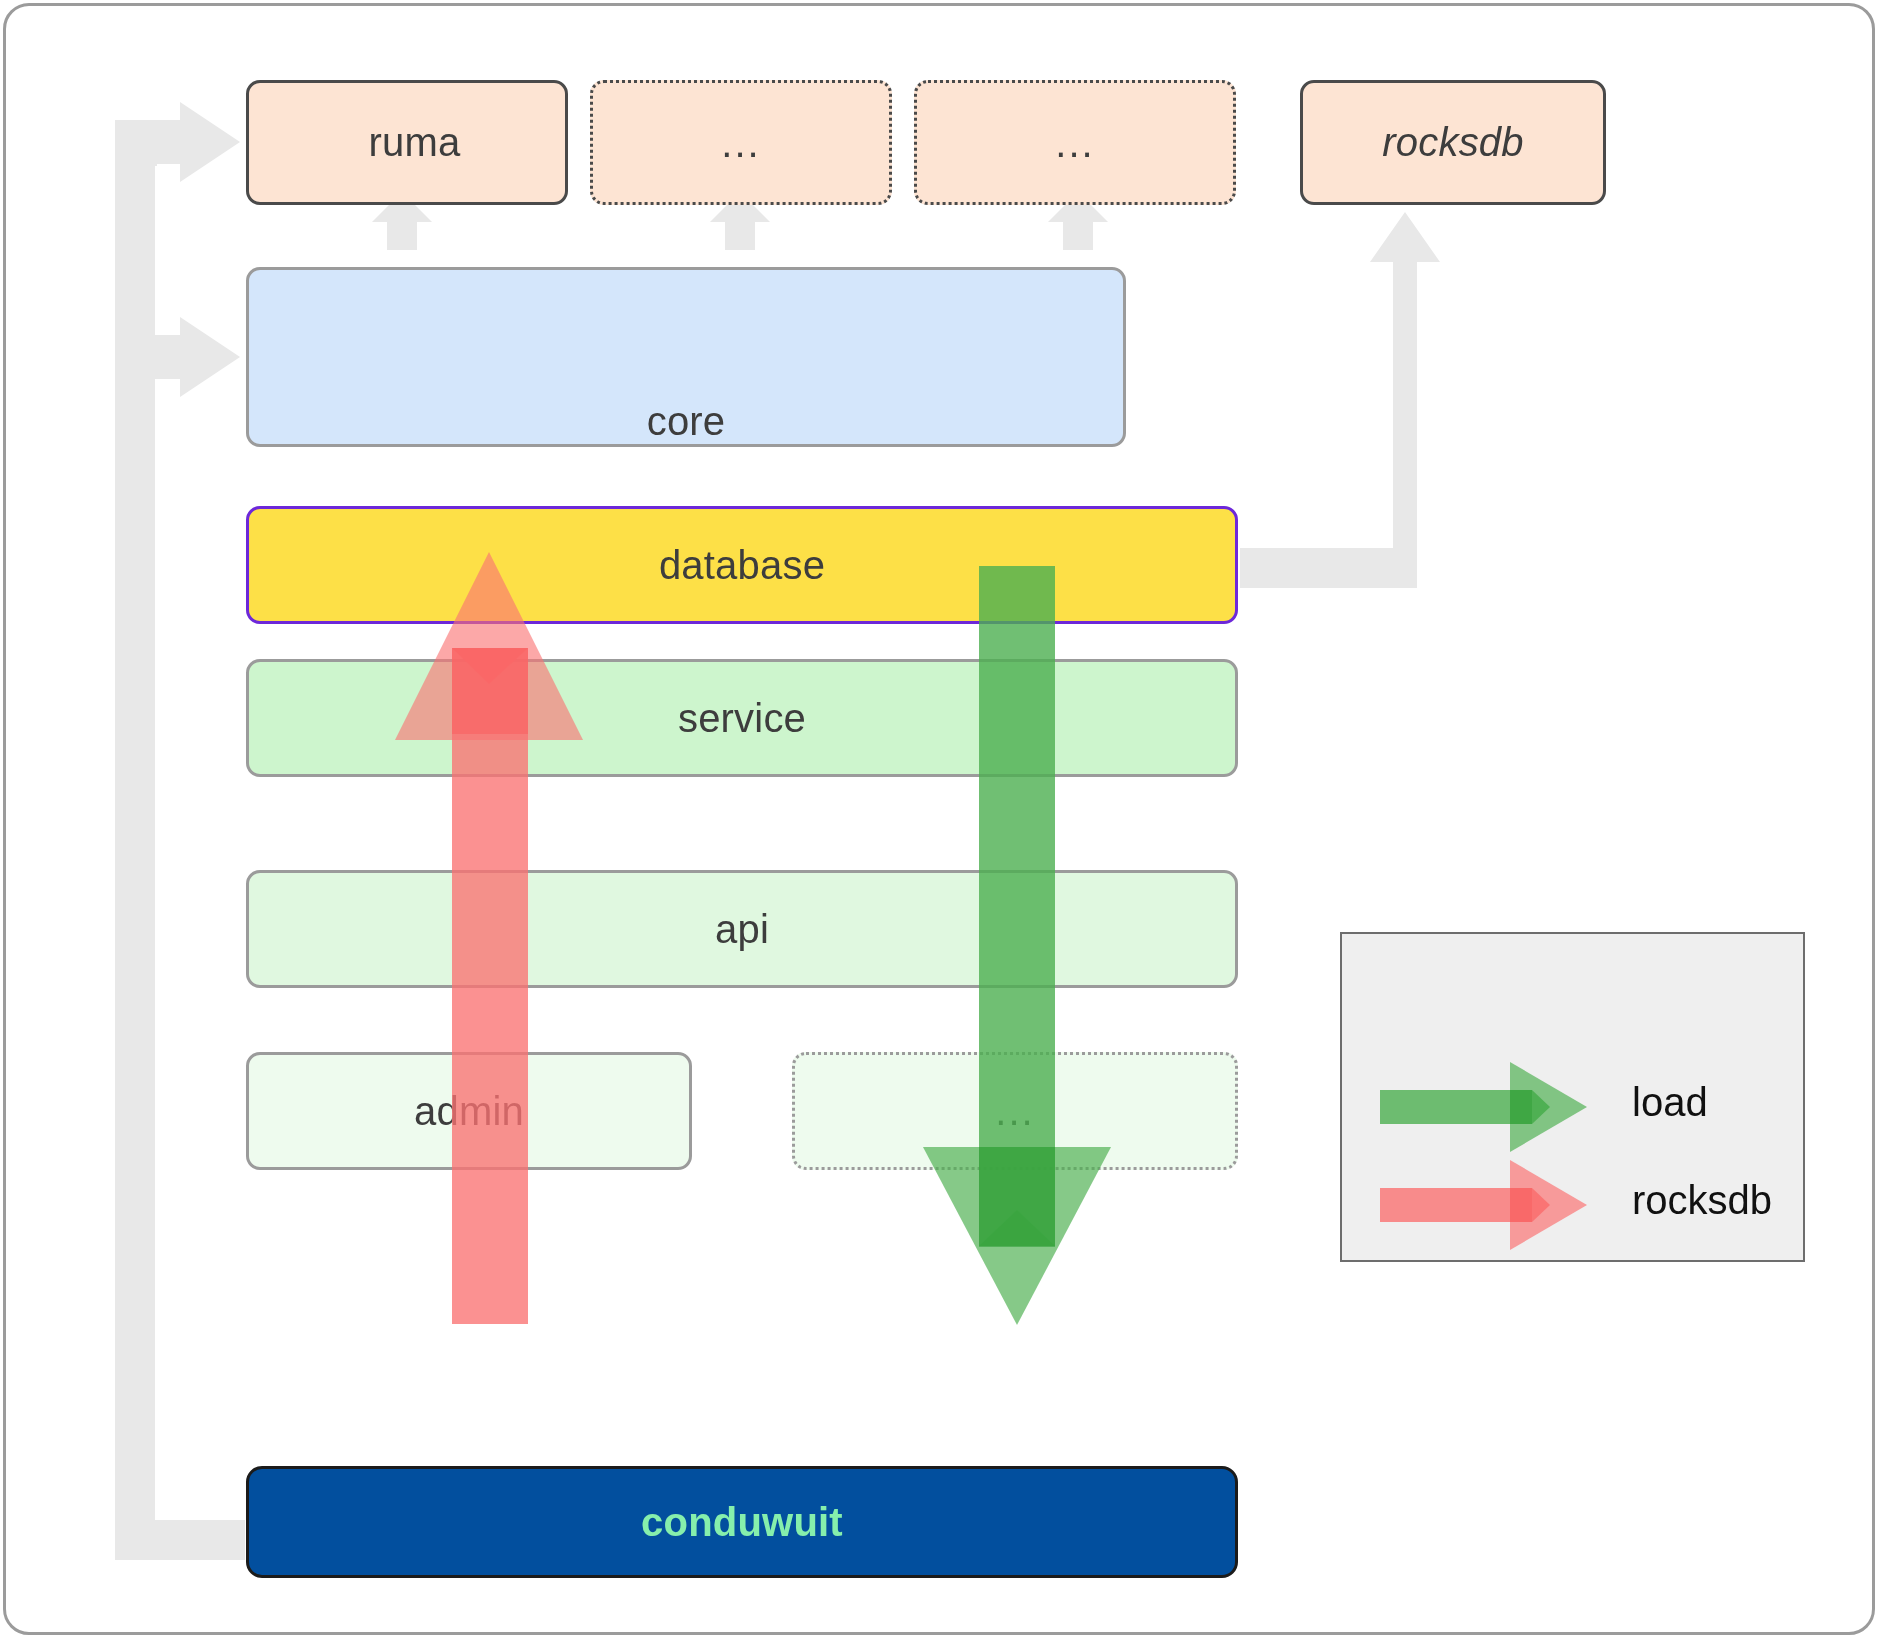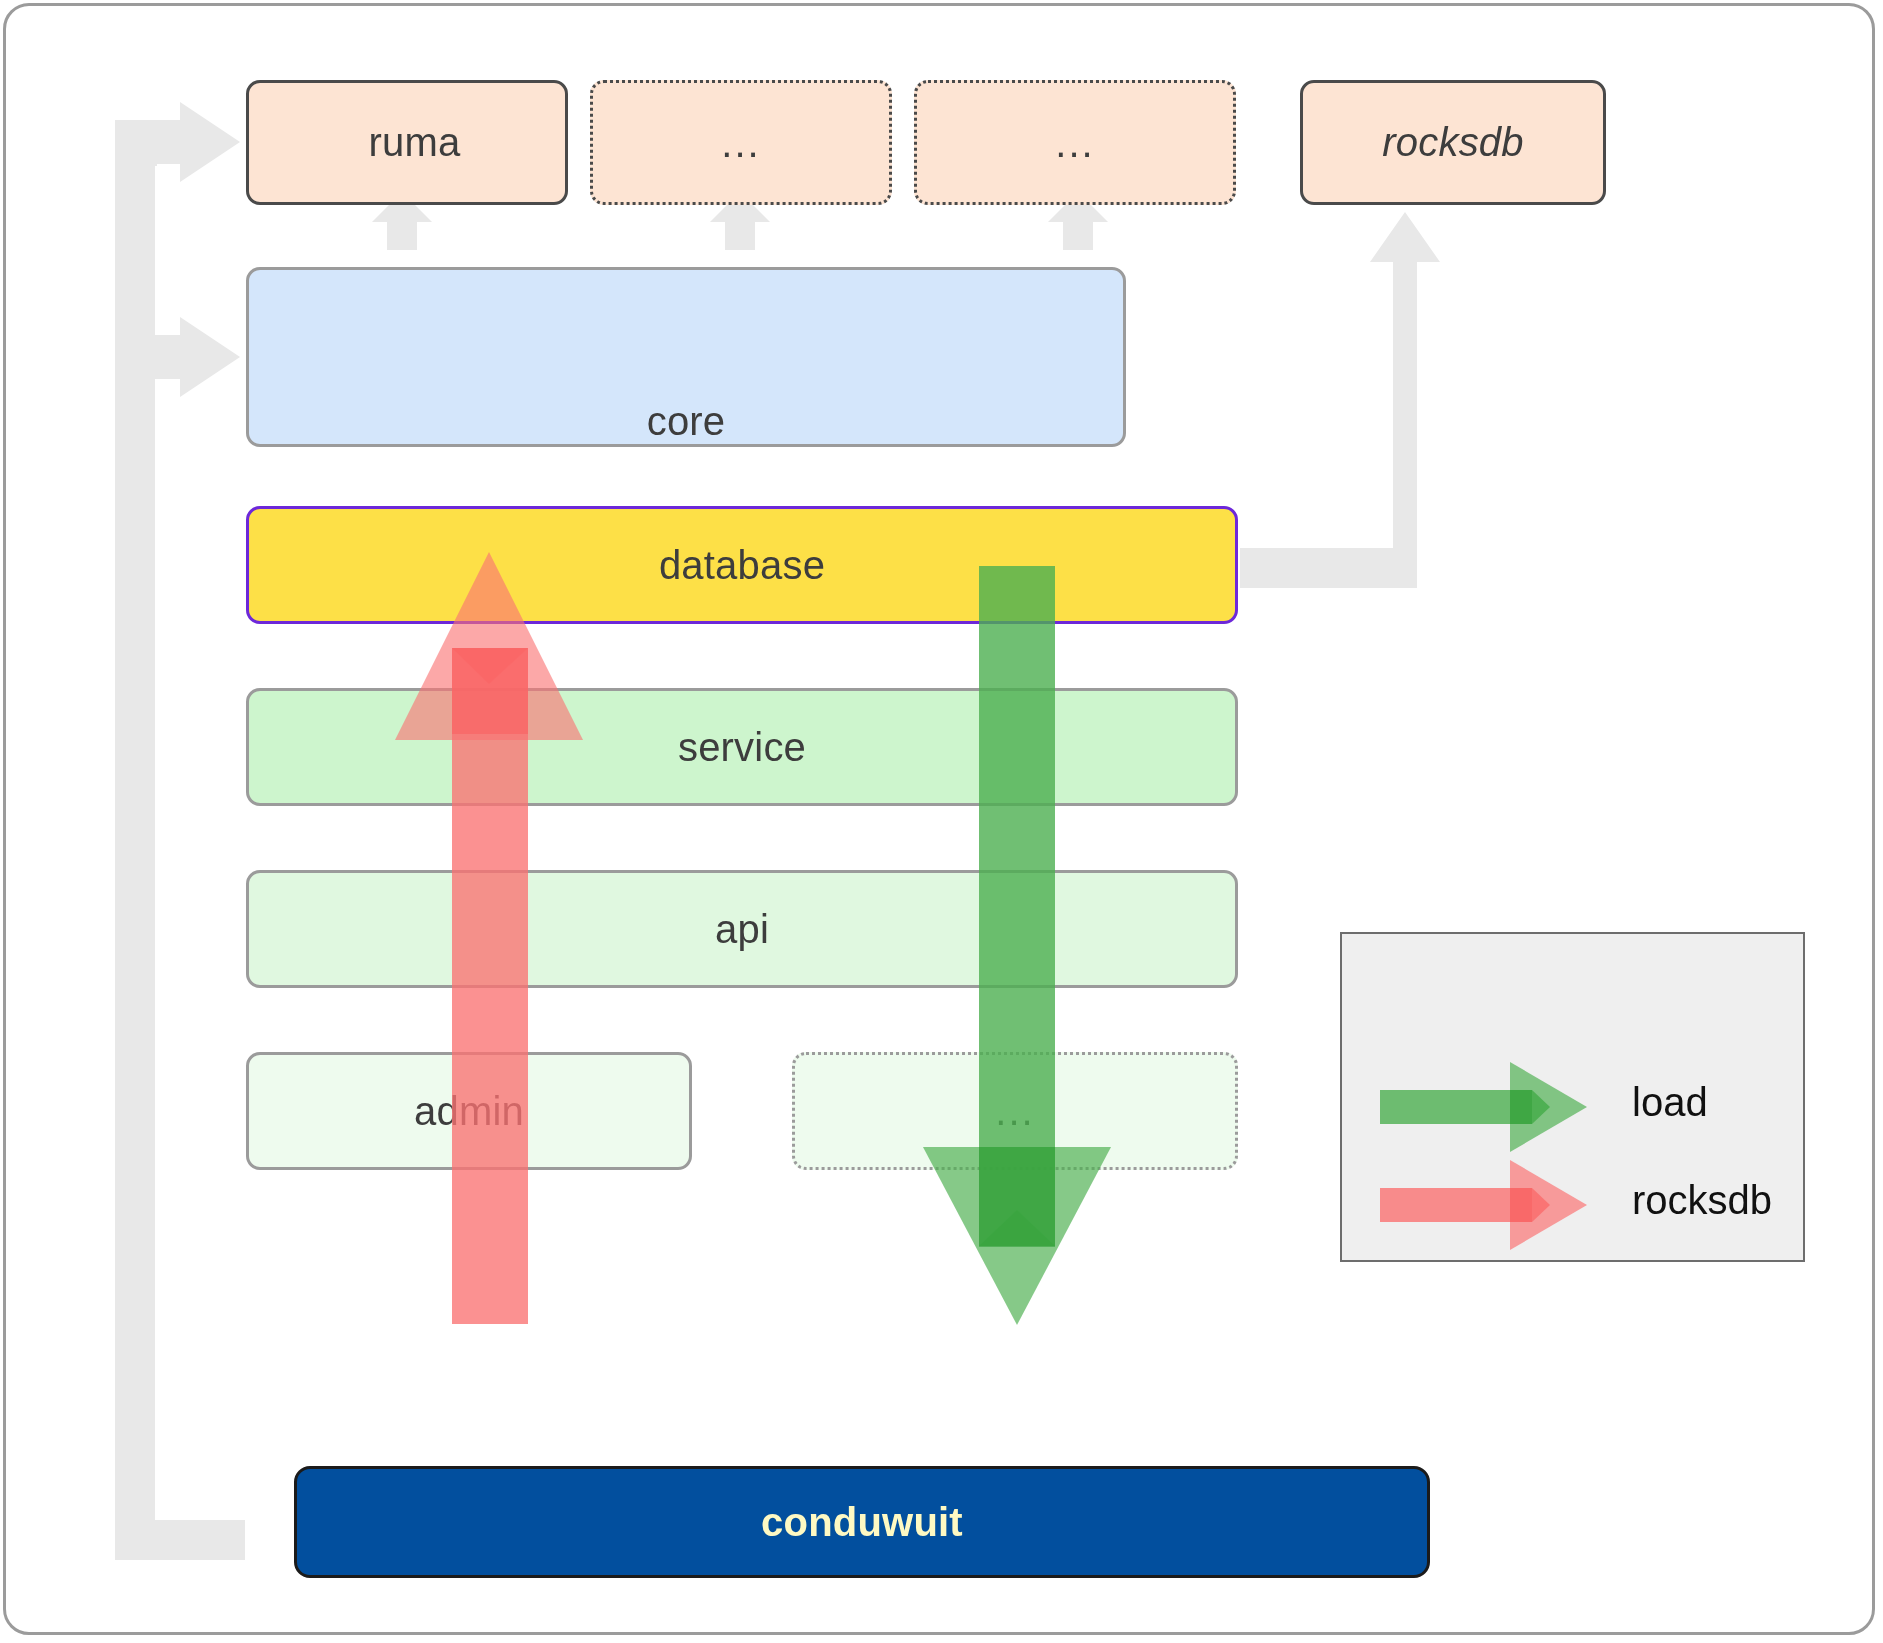--- a/index.html
+++ b/index.html
@@ -75,21 +75,21 @@
     border: 3px solid #6d28d9;
     left: 246px;
     top: 506px;
     width: 992px;
     height: 118px;
   }
   #node-service {
     background: #cdf5cd;
     border: 3px solid #9b9b9b;
     left: 246px;
-    top: 688px;
+    top: 659px;
     width: 992px;
     height: 118px;
   }
   #node-api {
     background: #e0f8e0;
     border: 3px solid #9b9b9b;
     left: 246px;
     top: 870px;
     width: 992px;
     height: 118px;
@@ -116,27 +116,26 @@
     left: 246px;
     top: 1234px;
     width: 992px;
     height: 118px;
   }
   #node-conduwuit {
     background: #024f9e;
     border: 3px solid #1b1b1b;
     left: 246px;
     top: 1466px;
-    width: 1136px;
+    width: 992px;
     height: 112px;
-    color: #fef9c3;
+    color: #86efac;
     font-weight: bold;
     font-size: 40px;
     border-radius: 16px;
-    margin-left: 48px;
   }
 
   
   #connectors {
     position: absolute;
     left: 0;
     top: 0;
     width: 1883px;
     height: 1643px;
     pointer-events: none;

